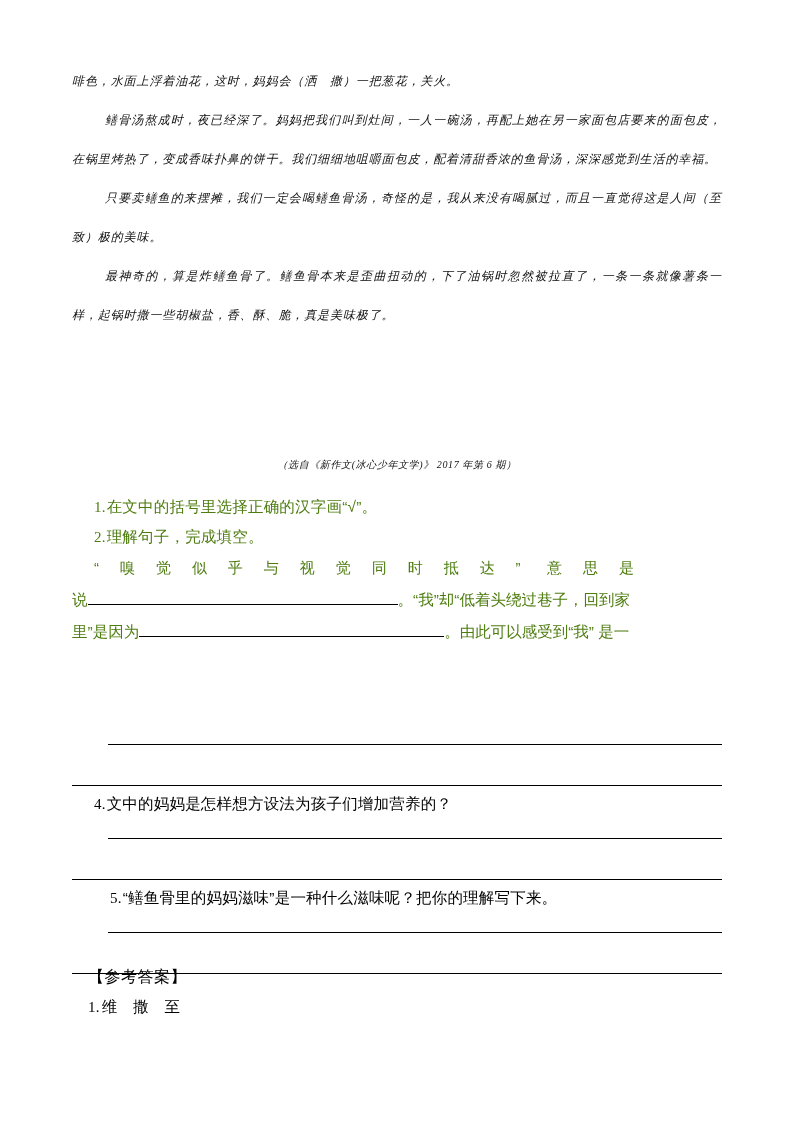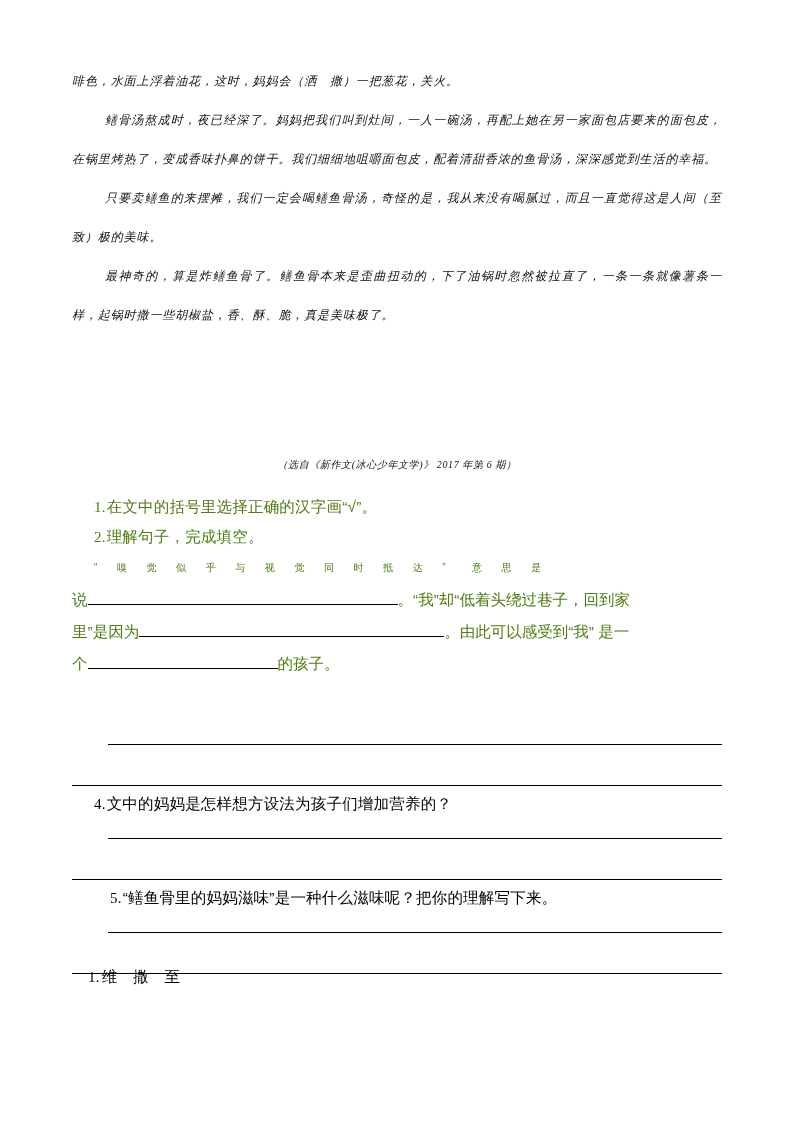--- a/index.html
+++ b/index.html
@@ -78,21 +78,21 @@
   }
   .num {
     font-family: "Liberation Serif", "DejaVu Serif", serif;
     font-size: 15px;
     padding-right: 1px;
   }
 
   
   .spread-line {
     padding-left: 22px;
-    font-size: 10px;
+    font-size: 15px;
     line-height: 32px;
     letter-spacing: 8.4px;
     white-space: nowrap;
   }
   .spread-line .gap {
     display: inline-block;
     width: 18px;
   }
 
   .fill-row {
@@ -178,39 +178,37 @@
     </div>
 
     <div class="fill-row">
       <span>说</span><span class="blank b1"></span><span>。“我”却“低着头绕过巷子，回到家</span>
     </div>
 
     <div class="fill-row">
       <span>里”是因为</span><span class="blank b2"></span><span>。由此可以感受到“我” 是一</span>
     </div>
 
-    <div class="fill-row">
-      <span>个</span><span class="blank b3"></span><span>的孩子。</span>
-    </div>
   </div>
 
   <div class="rule short" style="top:744px;"></div>
   <div class="rule full" style="top:785px;"></div>
 
   <div class="qtext" style="top:790px;">
     <span class="num">4.</span><span>文中的妈妈是怎样想方设法为孩子们增加营养的？</span>
   </div>
   <div class="rule short" style="top:838px;"></div>
   <div class="rule full" style="top:879px;"></div>
 
   <div class="qtext" style="top:884px;margin-left:16px;">
     <span class="num">5.</span><span>“鳝鱼骨里的妈妈滋味”是一种什么滋味呢？把你的理解写下来。</span>
   </div>
   <div class="rule short" style="top:932px;"></div>
   <div class="rule full" style="top:973px;"></div>
 
   <div class="answer-key">
+    <div class="ak-title">【参考答案】</div>
     <div class="ak-line">
       <span class="num">1.</span><span>维　撒　至</span>
     </div>
   </div>
 
 </div>
 
 </body></html>

